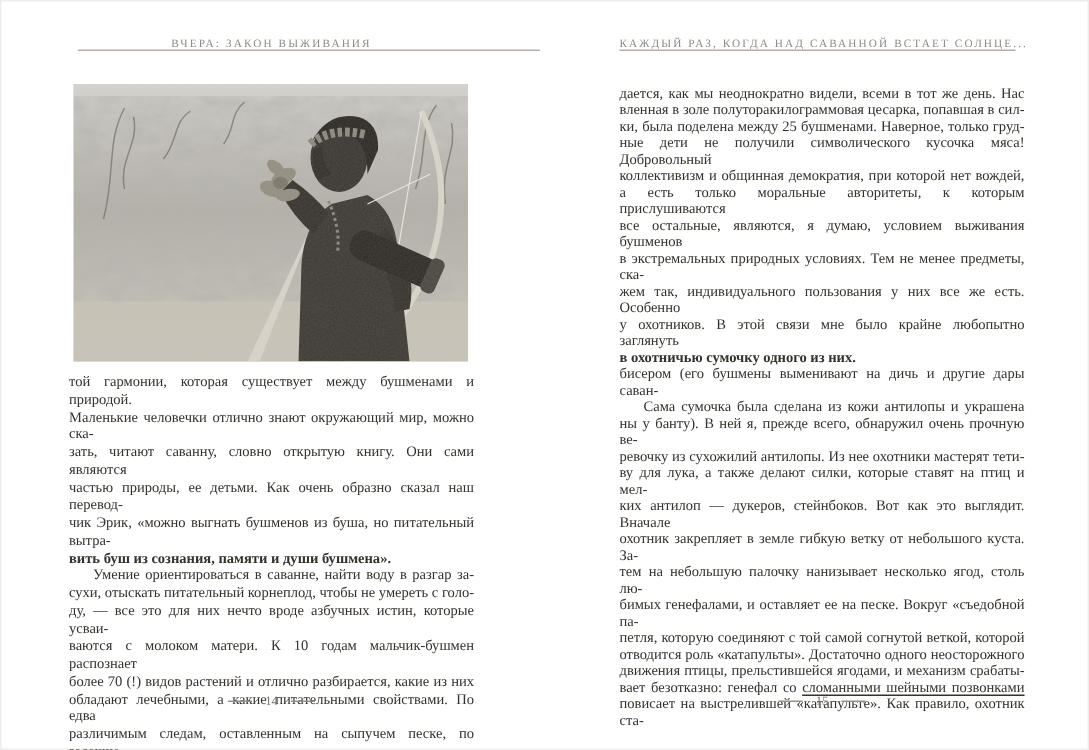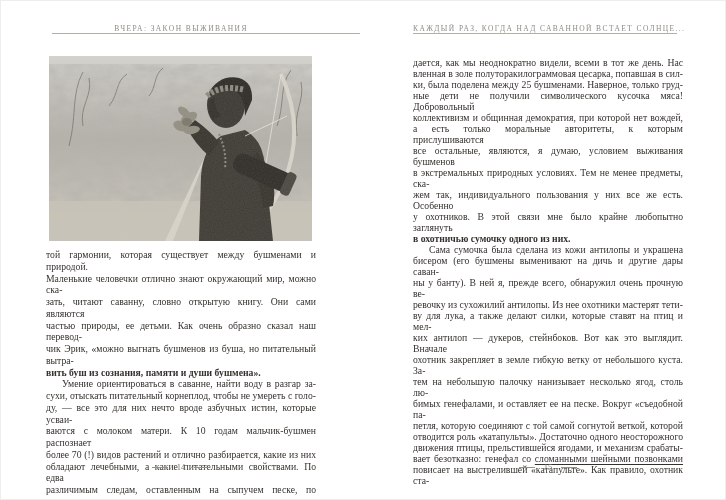--- a/index.html
+++ b/index.html
@@ -144,22 +144,22 @@
     <div class="tline">вленная в золе полуторакилограммовая цесарка, попавшая в сил-</div>
     <div class="tline">ки, была поделена между 25 бушменами. Наверное, только груд-</div>
     <div class="tline">ные дети не получили символического кусочка мяса! Добровольный</div>
     <div class="tline">коллективизм и общинная демократия, при которой нет вождей,</div>
     <div class="tline">а есть только моральные авторитеты, к которым прислушиваются</div>
     <div class="tline">все остальные, являются, я думаю, условием выживания бушменов</div>
     <div class="tline">в экстремальных природных условиях. Тем не менее предметы, ска-</div>
     <div class="tline">жем так, индивидуального пользования у них все же есть. Особенно</div>
     <div class="tline">у охотников. В этой связи мне было крайне любопытно заглянуть</div>
     <div class="tline end">в охотничью сумочку одного из них.</div>
+    <div class="tline">бисером (его бушмены выменивают на дичь и другие дары саван-</div>
     <div class="tline indent">Сама сумочка была сделана из кожи антилопы и украшена</div>
-    <div class="tline">бисером (его бушмены выменивают на дичь и другие дары саван-</div>
     <div class="tline">ны у банту). В ней я, прежде всего, обнаружил очень прочную ве-</div>
     <div class="tline">ревочку из сухожилий антилопы. Из нее охотники мастерят тети-</div>
     <div class="tline">ву для лука, а также делают силки, которые ставят на птиц и мел-</div>
     <div class="tline">ких антилоп — дукеров, стейнбоков. Вот как это выглядит. Вначале</div>
     <div class="tline">охотник закрепляет в земле гибкую ветку от небольшого куста. За-</div>
     <div class="tline">тем на небольшую палочку нанизывает несколько ягод, столь лю-</div>
     <div class="tline">бимых генефалами, и оставляет ее на песке. Вокруг «съедобной па-</div>
     <div class="tline">петля, которую соединяют с той самой согнутой веткой, которой</div>
     <div class="tline">отводится роль «катапульты». Достаточно одного неосторожного</div>
     <div class="tline">движения птицы, прельстившейся ягодами, и механизм срабаты-</div>

